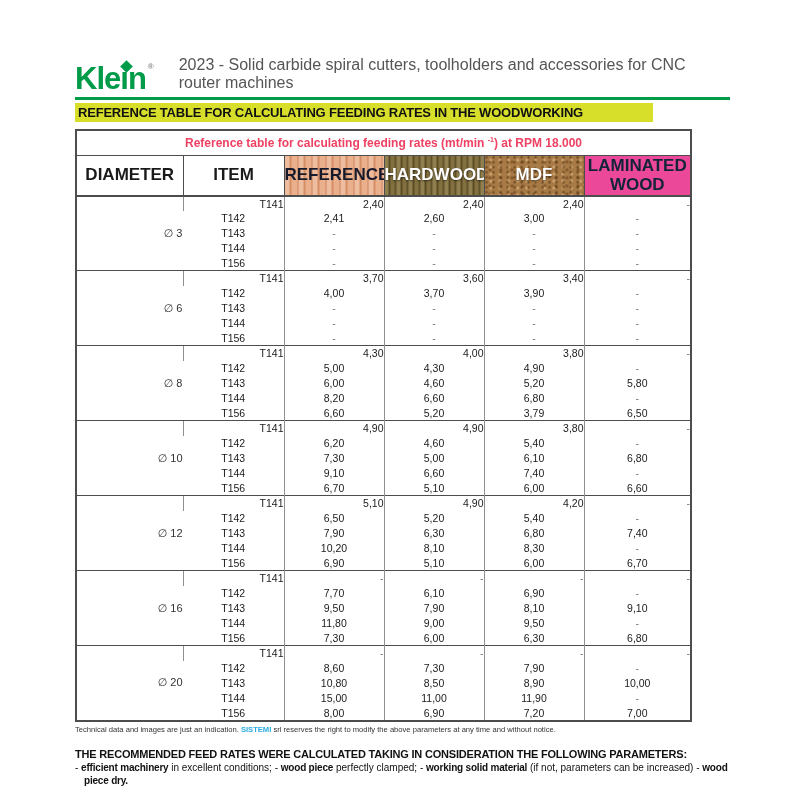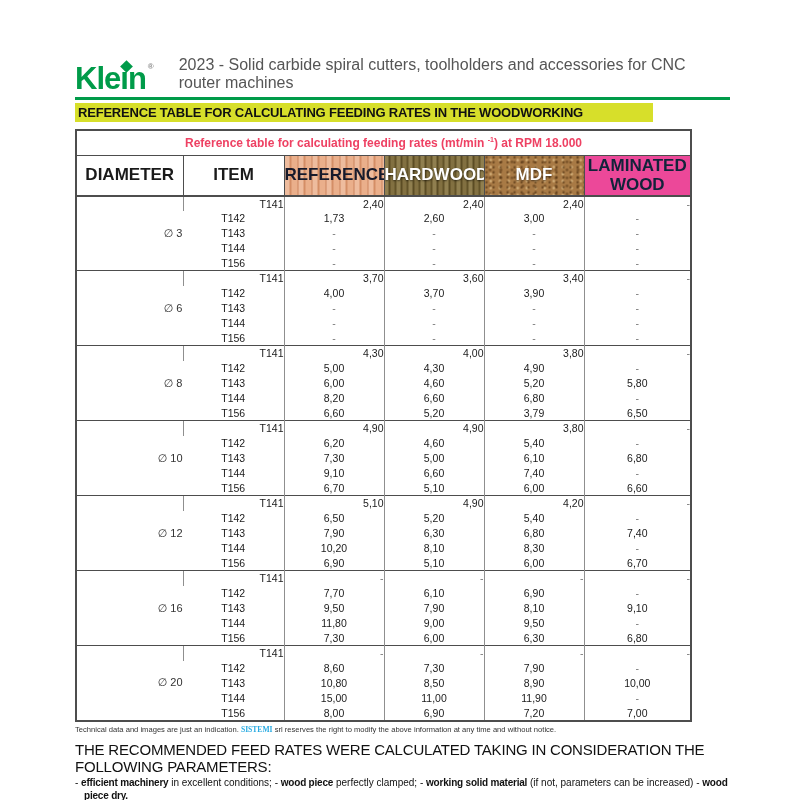--- a/index.html
+++ b/index.html
@@ -49,22 +49,22 @@
   th.laminated { background: #ec4899; color: #12233a; text-align: center; }
 
   tbody td { height: 15px; border-left: 1px solid #8f8f8f; }
   tbody td:first-child { border-left: none; }
   tbody tr.group-start td { border-top: 1.8px solid #4d4d4d; text-align: right; }
   td.diameter-cell { font-size: 11px; color: #333; }
   td.dash { color: #777; }
 
   
   .tech-note { font-size: 7.6px; color: #333; margin-top: 3px; width: 660px; }
-  .tech-note .brand { color: #29abe2; font-weight: bold; font-family: Liberation Serif, serif; }
-  .params-title { font-size: 15px; font-weight: normal; color: #111; margin-top: 7px; letter-spacing: -0.2px; }
+  .tech-note .brand { color: #29abe2; font-weight: bold; }
+  .params-title { font-size: 11px; font-weight: bold; color: #111; margin-top: 14px; letter-spacing: -0.2px; }
   .params-text { font-size: 10px; color: #111; width: 655px; line-height: 1.3;
                  padding-left: 9px; text-indent: -9px; margin-top: 1px; }
   .params-text b { letter-spacing: -0.2px; }
 </style>
 </head>
 <body>
 
 <div class="page">
 
   <div class="logo-row">
@@ -106,21 +106,21 @@
         <tr class="group-start">
           <td rowspan="5" class="diameter-cell">∅ 3</td>
           <td class="item-cell">T141</td>
           <td class="value-cell">2,40</td>
           <td class="value-cell">2,40</td>
           <td class="value-cell">2,40</td>
           <td class="value-cell dash">-</td>
         </tr>
         <tr>
           <td class="item-cell">T142</td>
-          <td class="value-cell">1,73</td>
+          <td class="value-cell">2,41</td>
           <td class="value-cell">2,60</td>
           <td class="value-cell">3,00</td>
           <td class="value-cell dash">-</td>
         </tr>
         <tr>
           <td class="item-cell">T143</td>
           <td class="value-cell dash">-</td>
           <td class="value-cell dash">-</td>
           <td class="value-cell dash">-</td>
           <td class="value-cell dash">-</td>
@@ -352,19 +352,19 @@
           <td class="item-cell">T156</td>
           <td class="value-cell">8,00</td>
           <td class="value-cell">6,90</td>
           <td class="value-cell">7,20</td>
           <td class="value-cell">7,00</td>
         </tr>
       </tbody>
   </table>
 
   <div class="tech-note">
-    <span>Technical data and images are just an indication. </span><span class="brand">SISTEMI</span><span> srl reserves the right to modify the above information at any time and without notice.</span>
+    <span>Technical data and images are just an indication. </span><span class="brand">SISTEMI</span><span> srl reserves the right to modify the above parameters at any time and without notice.</span>
   </div>
 
   <div class="params-title">THE RECOMMENDED FEED RATES WERE CALCULATED TAKING IN CONSIDERATION THE FOLLOWING PARAMETERS:</div>
   <div class="params-text"><span>- </span><b>efficient machinery</b><span> in excellent conditions; - </span><b>wood piece</b><span> perfectly clamped; - </span><b>working solid material</b><span> (if not, parameters can be increased) - </span><b>wood piece dry.</b></div>
 
 </div>
 
 </body></html>

